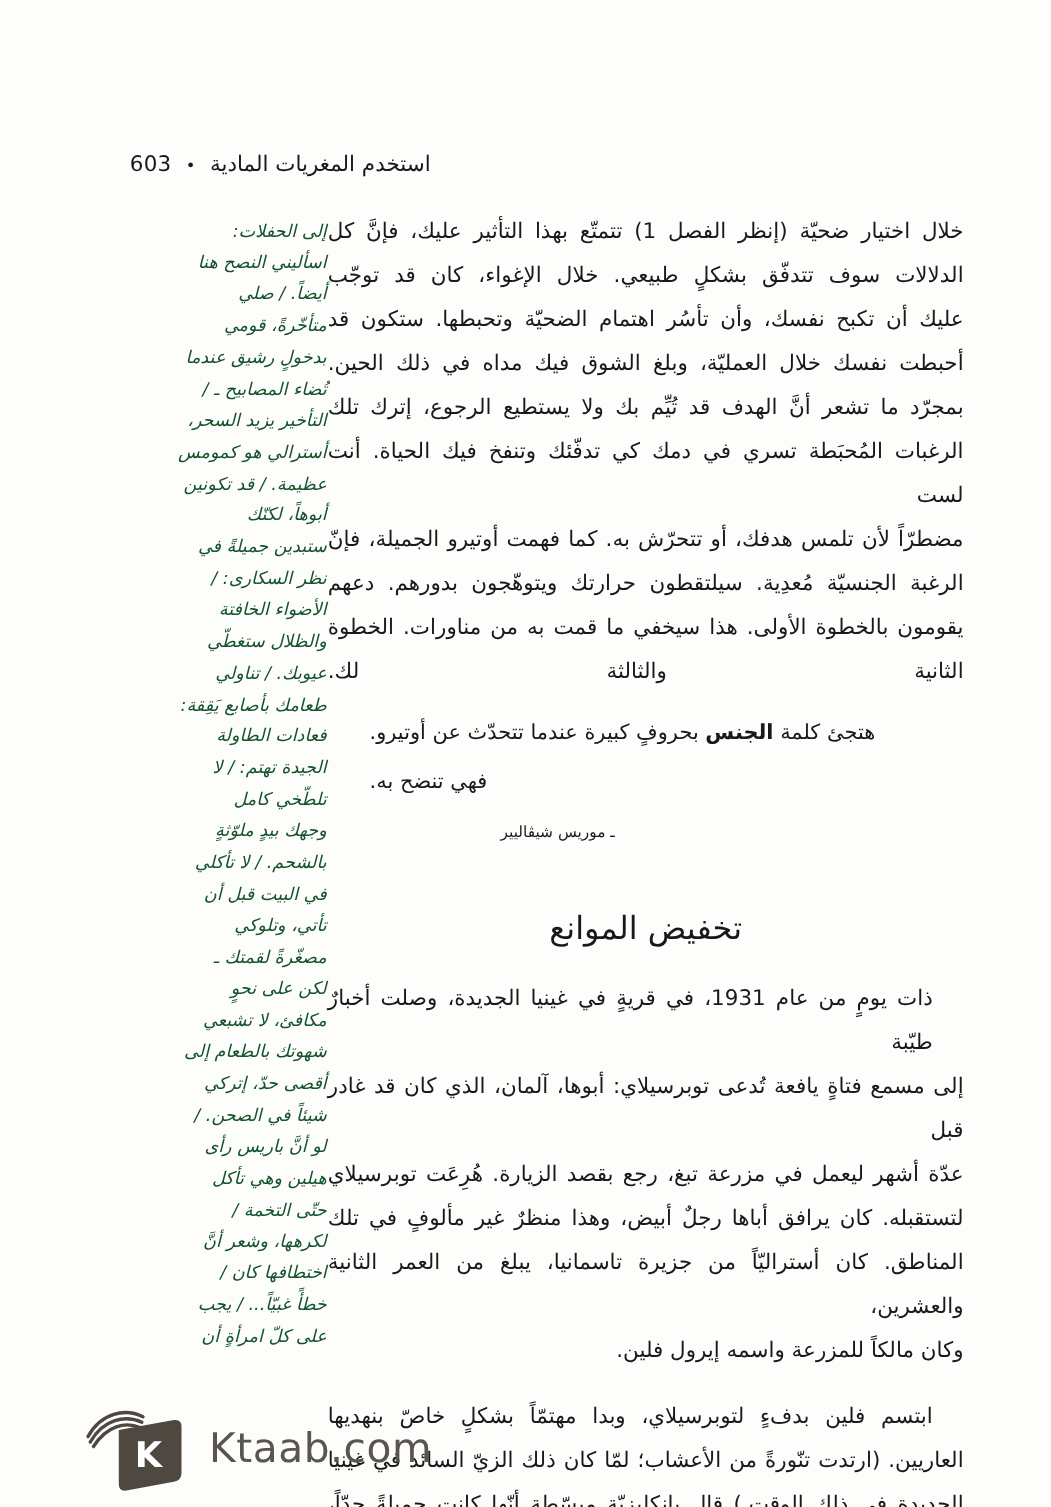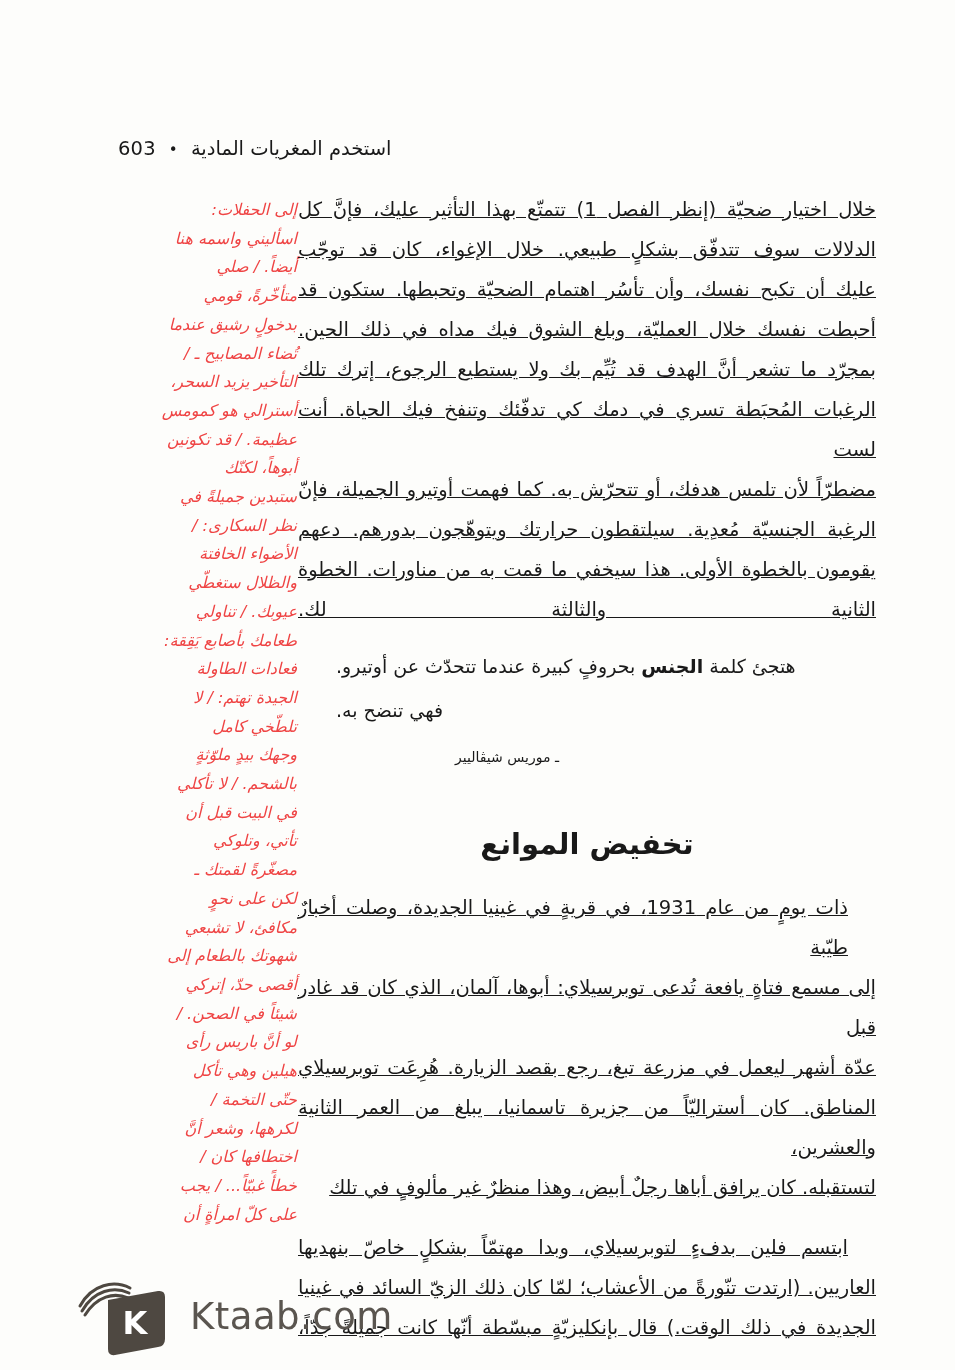--- a/index.html
+++ b/index.html
@@ -21,31 +21,31 @@
     font-size:19.5px; letter-spacing:0.2px;
   }
   .page-header .sep { font-size:15px; position:relative; top:1px; }
 
   
   .margin-note {
     position:absolute; left:90px; top:196px; width:207px;
     direction:rtl; text-align:right;
     font-style:italic;
     font-size:16px; line-height:28.7px;
-    color:#ef4444;
+    color:#14532d;
   }
 
   
   .body-column {
     position:absolute; left:298px; top:190px; width:578px;
     direction:rtl;
     font-size:19.5px; line-height:40px;
   }
   .para div {
-    text-align:justify; text-align-last:justify;text-decoration:underline;
+    text-align:justify; text-align-last:justify;
   }
   .para div:last-child {
     text-align:right; text-align-last:right;
   }
   .para.cont div:last-child {
     text-align:justify; text-align-last:justify;
   }
   .para.indent div:first-child { padding-right:28px; }
 
   
@@ -58,21 +58,21 @@
   .quote-attribution {
     margin-top:10px; padding-left:157px;
     direction:rtl; text-align:left;
     font-size:14px; line-height:30px;
   }
 
   
   .section-heading {
     margin-top:50px;
     text-align:center;
-    font-weight:bold;
+    font-weight:normal;
     font-size:29px; line-height:44px;
   }
 
   .para-2 { margin-top:22px; }
   .para-3 { margin-top:20px; }
 
   
   .watermark {
     position:absolute; left:70px; top:1276px;
     display:flex; align-items:center; gap:14px;
@@ -90,21 +90,21 @@
 <div class="page">
 
   <div class="page-header">
     <span>استخدم المغريات المادية</span>
     <span class="sep">•</span>
     <span>603</span>
   </div>
 
   <div class="margin-note" dir="rtl">
       <div>إلى الحفلات:</div>
-      <div>اسأليني واسمه هنا</div>
+      <div>اسأليني النصح هنا</div>
       <div>أيضاً. / صلي</div>
       <div>متأخّرةً، قومي</div>
       <div>بدخولٍ رشيق عندما</div>
       <div>تُضاء المصابيح ـ /</div>
       <div>التأخير يزيد السحر،</div>
       <div>أسترالي هو كمومس</div>
       <div>عظيمة. / قد تكونين</div>
       <div>أبوهاً، لكنّك</div>
       <div>ستبدين جميلةً في</div>
       <div>نظر السكارى: /</div>
@@ -155,22 +155,23 @@
     </div>
 
     <div class="quote-attribution">ـ موريس شيڤاليير</div>
 
     <div class="section-heading">تخفيض الموانع</div>
 
     <div class="para para-2 indent">
         <div>ذات يومٍ من عام 1931، في قريةٍ في غينيا الجديدة، وصلت أخبارٌ طيّبة</div>
         <div>إلى مسمع فتاةٍ يافعة تُدعى توبرسيلاي: أبوها، آلمان، الذي كان قد غادر قبل</div>
         <div>عدّة أشهر ليعمل في مزرعة تبغ، رجع بقصد الزيارة. هُرِعَت توبرسيلاي</div>
+        <div>لتستقبله. كان يرافق أباها رجلٌ أبيض، وهذا منظرٌ غير مألوفٍ في تلك</div>
         <div>المناطق. كان أستراليّاً من جزيرة تاسمانيا، يبلغ من العمر الثانية والعشرين،</div>
-        <div>لتستقبله. كان يرافق أباها رجلٌ أبيض، وهذا منظرٌ غير مألوفٍ في تلك</div>
+        <div>وكان مالكاً للمزرعة واسمه إيرول فلين.</div>
       </div>
 
     <div class="para para-3 indent cont">
         <div>ابتسم فلين بدفءٍ لتوبرسيلاي، وبدا مهتمّاً بشكلٍ خاصّ بنهديها</div>
         <div>العاريين. (ارتدت تنّورةً من الأعشاب؛ لمّا كان ذلك الزيّ السائد في غينيا</div>
         <div>الجديدة في ذلك الوقت.) قال بإنكليزيّةٍ مبسّطة أنّها كانت جميلةً جدّاً،</div>
       </div>
   </div>
 
   <div class="watermark">

